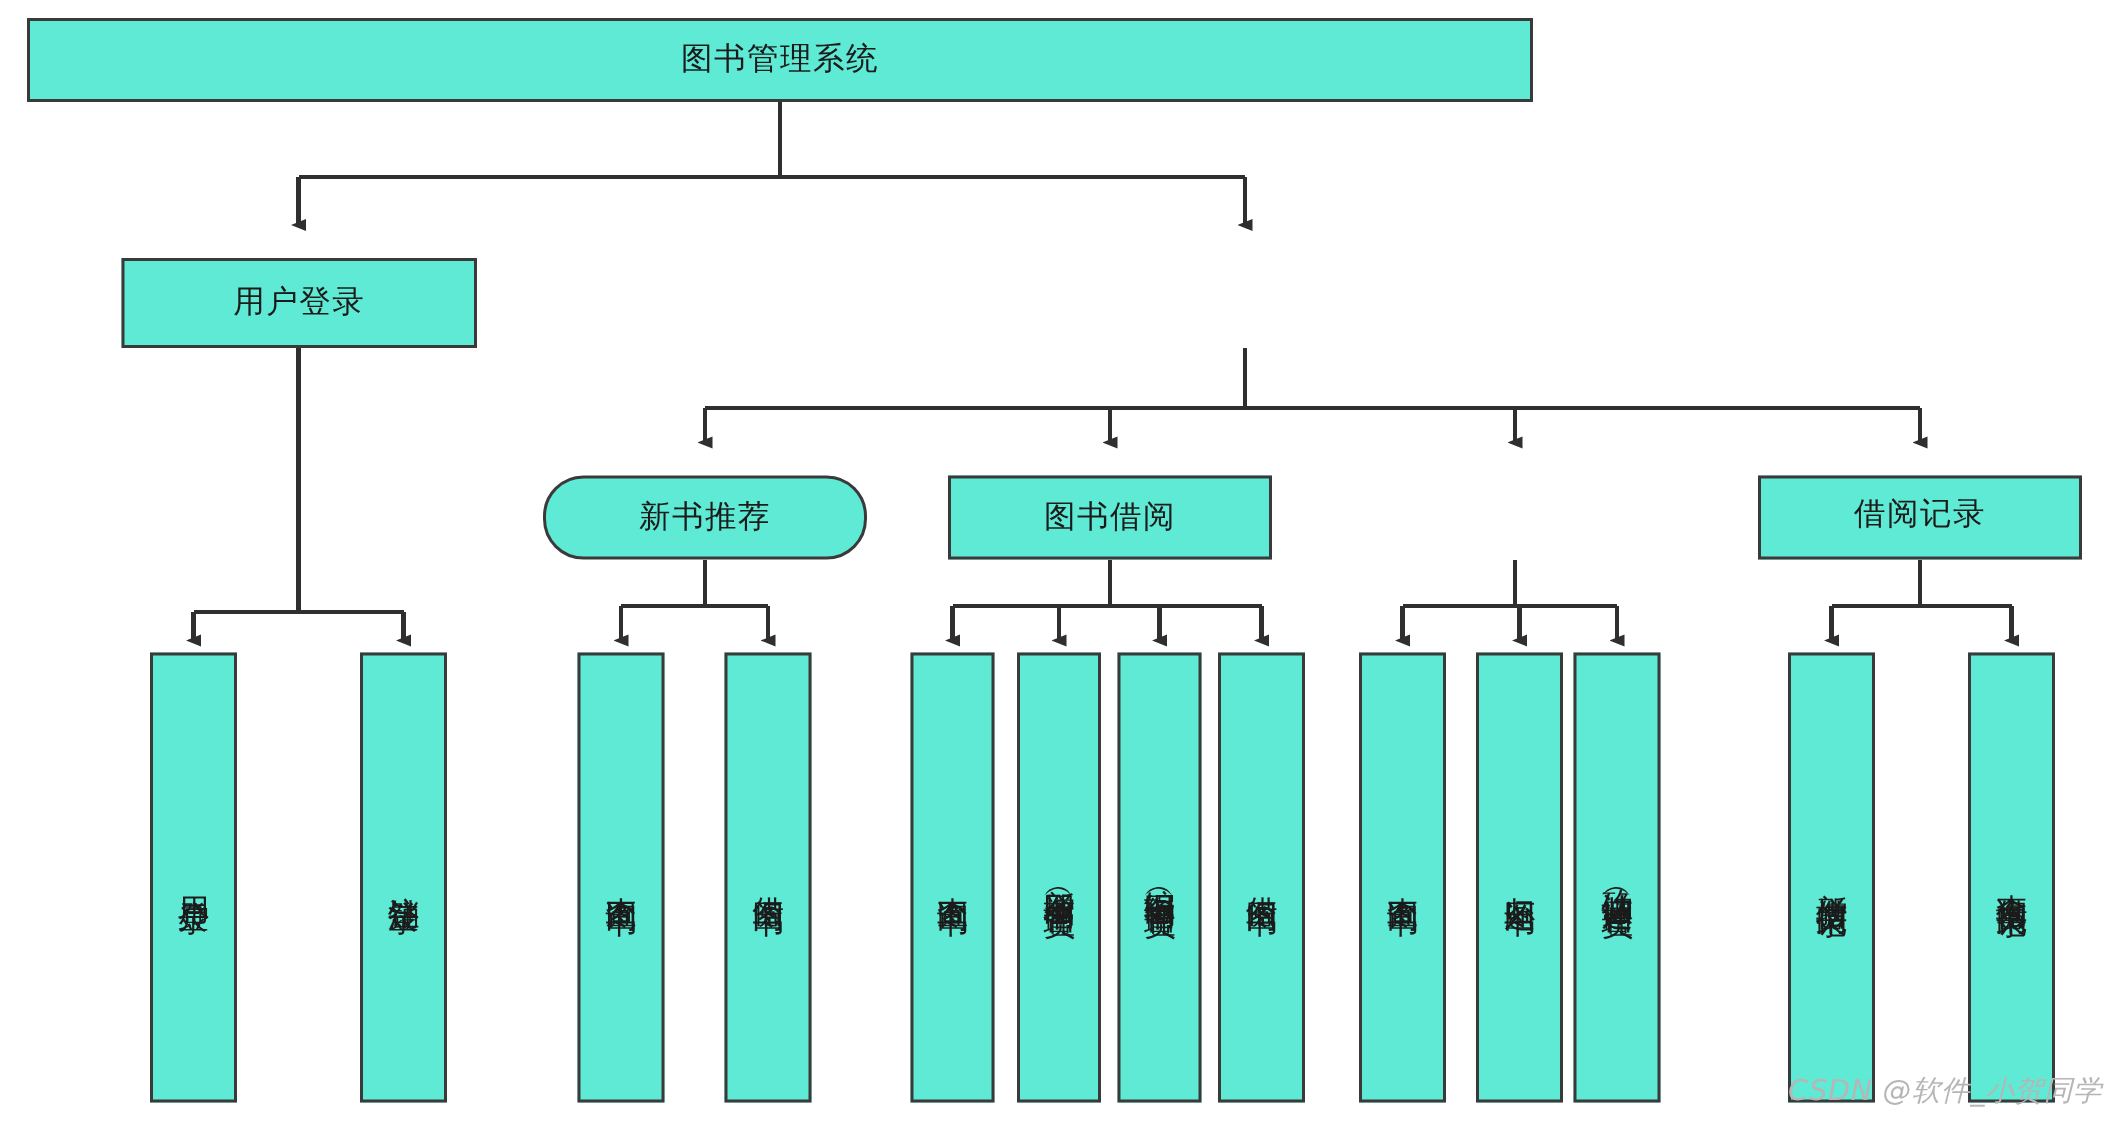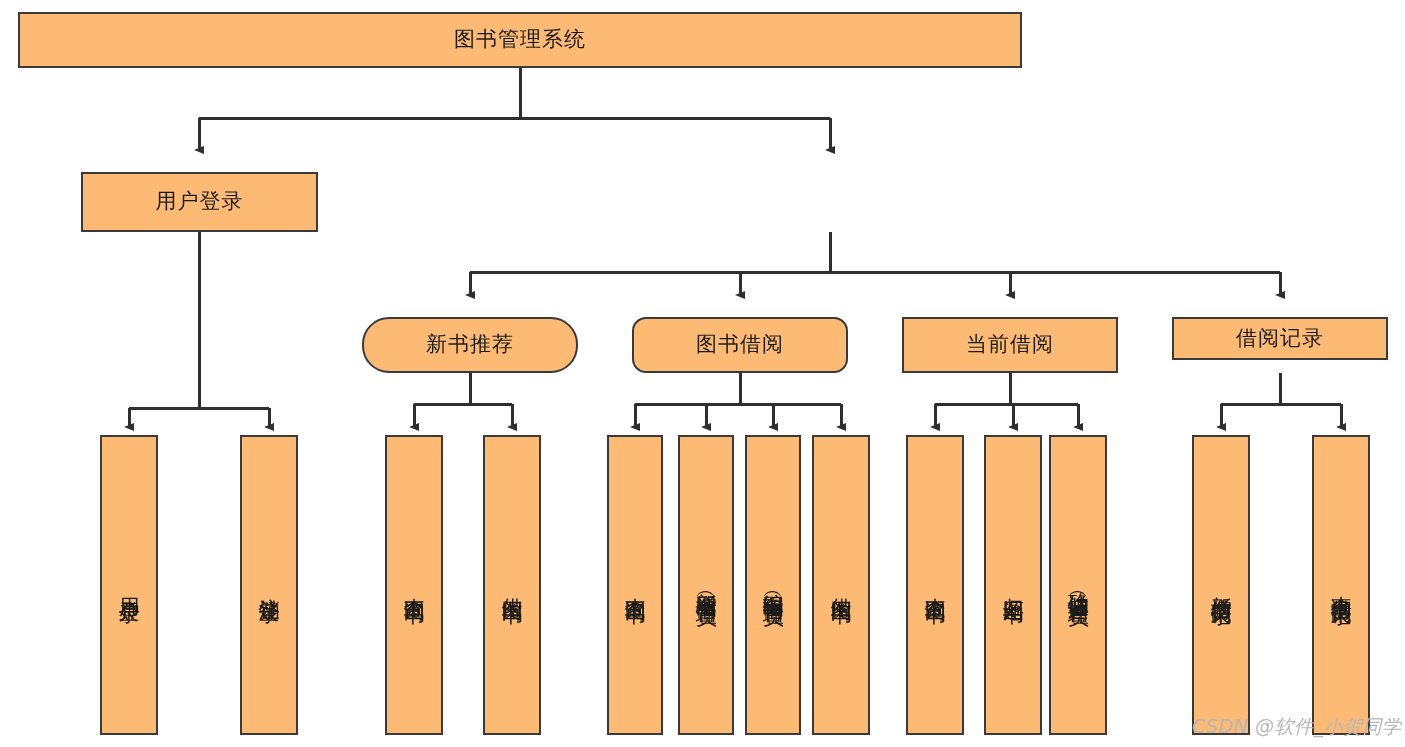--- a/index.html
+++ b/index.html
@@ -14,21 +14,21 @@
     position: relative;
     width: 1405px;
     height: 747px;
     background: #ffffff;
     overflow: hidden;
   }
   .node {
     position: absolute;
     box-sizing: border-box;
     border: 2px solid #3a3a3a;
-    background: #fdba74;
+    background: #5eead4;
     display: flex;
     align-items: center;
     justify-content: center;
     color: #1b1b1b;
   }
   .node-h {
     font-size: 21px;
     letter-spacing: 1px;
     line-height: 1.2;
     white-space: nowrap;
@@ -124,27 +124,24 @@
     <span>图书管理系统</span>
   </div>
 
   <div class="node node-h" style="left:81px; top:172px; width:237px; height:60px;">
     <span>用户登录</span>
   </div>
 
   <div class="node node-h" style="left:362px; top:317px; width:216px; height:56px;border-radius:27px;">
     <span>新书推荐</span>
   </div>
-  <div class="node node-h" style="left:632px; top:317px; width:216px; height:56px;border-radius:14px;">
+  <div class="node node-h" style="left:632px; top:317px; width:216px; height:56px;">
     <span>图书借阅</span>
   </div>
-  <div class="node node-h" style="left:902px; top:317px; width:216px; height:56px;">
-    <span>当前借阅</span>
-  </div>
-  <div class="node node-h" style="left:1172px; top:317px; width:216px; height:43px;">
+  <div class="node node-h" style="left:1172px; top:317px; width:216px; height:56px;font-family:Liberation Mono, monospace;">
     <span>借阅记录</span>
   </div>
 
   <div class="node node-v" style="left:100px; top:435px; width:58px; height:300px;">
     <span>用户登录</span>
   </div>
   <div class="node node-v" style="left:240px; top:435px; width:58px; height:300px;">
     <span>注销登录</span>
   </div>
   <div class="node node-v" style="left:385px; top:435px; width:58px; height:300px;">

